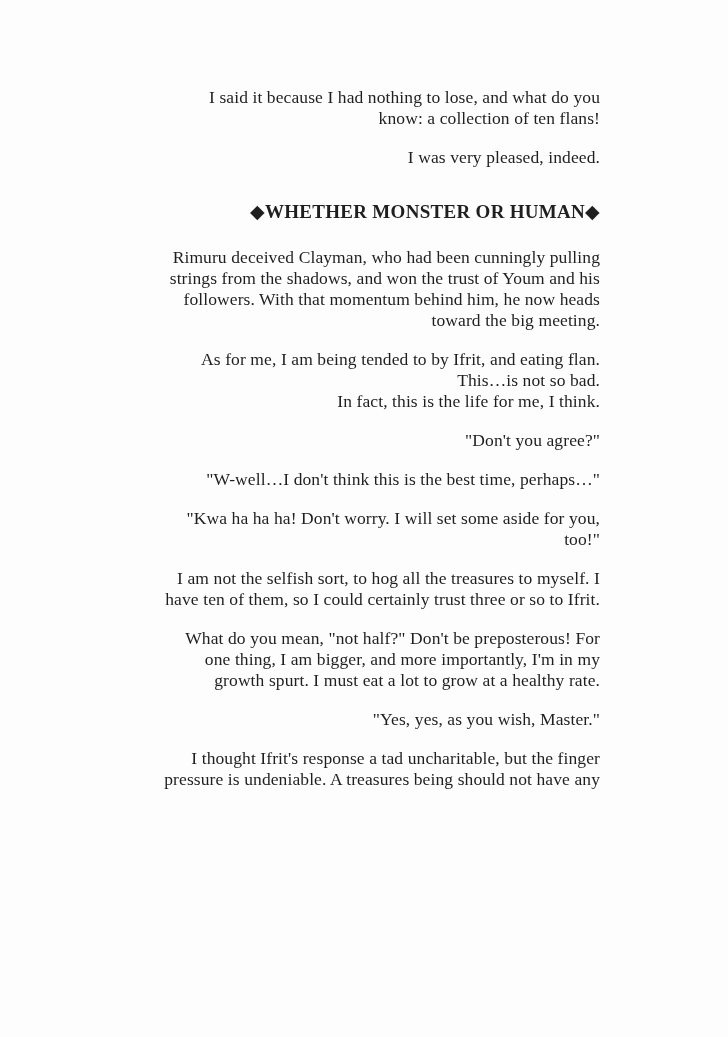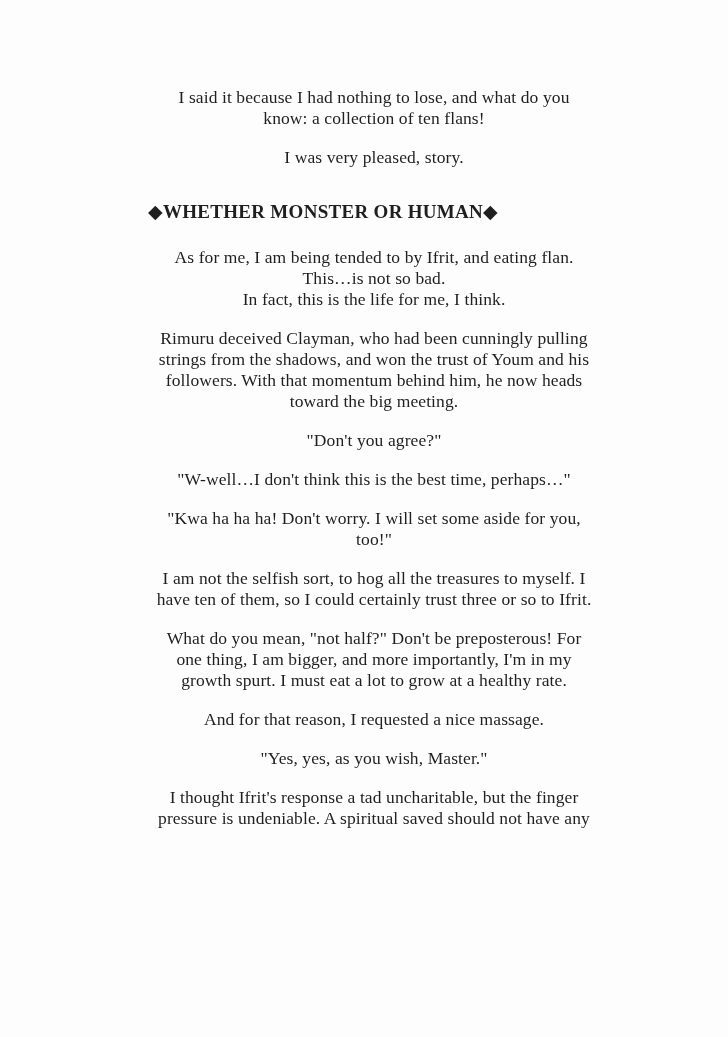--- a/index.html
+++ b/index.html
@@ -19,55 +19,54 @@
     padding: 87px 130px 40px 148px;
   }
   .text-column {
     width: 452px;
   }
   .para {
     margin: 0 0 18px 0;
     font-size: 17.5px;
     line-height: 21px;
     white-space: pre-line;
-    text-align: center;
+    text-align: right;
     letter-spacing: 0.1px;
   }
   .section-heading {
     margin: 32px 0 24px 0;
     font-size: 19px;
     line-height: 23px;
-    text-align: left;
+    text-align: right;
     white-space: pre-line;
     letter-spacing: 0.3px;
   }
 </style>
 </head>
 <body style="background: rgb(253, 253, 253); color: rgb(31, 31, 31);">
 
 <div class="book-page">
   <div class="text-column">
     <p class="para">I said it because I had nothing to lose, and what do you
 know: a collection of ten flans!</p>
-    <p class="para">I was very pleased, story.</p>
+    <p class="para">I was very pleased, indeed.</p>
     <h2 class="section-heading">◆WHETHER MONSTER OR HUMAN◆</h2>
-    <p class="para">As for me, I am being tended to by Ifrit, and eating flan.
-This…is not so bad.
-In fact, this is the life for me, I think.</p>
     <p class="para">Rimuru deceived Clayman, who had been cunningly pulling
 strings from the shadows, and won the trust of Youm and his
 followers. With that momentum behind him, he now heads
 toward the big meeting.</p>
+    <p class="para">As for me, I am being tended to by Ifrit, and eating flan.
+This…is not so bad.
+In fact, this is the life for me, I think.</p>
     <p class="para">"Don't you agree?"</p>
     <p class="para">"W-well…I don't think this is the best time, perhaps…"</p>
     <p class="para">"Kwa ha ha ha! Don't worry. I will set some aside for you,
 too!"</p>
     <p class="para">I am not the selfish sort, to hog all the treasures to myself. I
 have ten of them, so I could certainly trust three or so to Ifrit.</p>
     <p class="para">What do you mean, "not half?" Don't be preposterous! For
 one thing, I am bigger, and more importantly, I'm in my
 growth spurt. I must eat a lot to grow at a healthy rate.</p>
-    <p class="para">And for that reason, I requested a nice massage.</p>
     <p class="para">"Yes, yes, as you wish, Master."</p>
     <p class="para">I thought Ifrit's response a tad uncharitable, but the finger
-pressure is undeniable. A spiritual saved should not have any</p>
+pressure is undeniable. A treasures being should not have any</p>
   </div>
 </div>
 
 </body></html>

